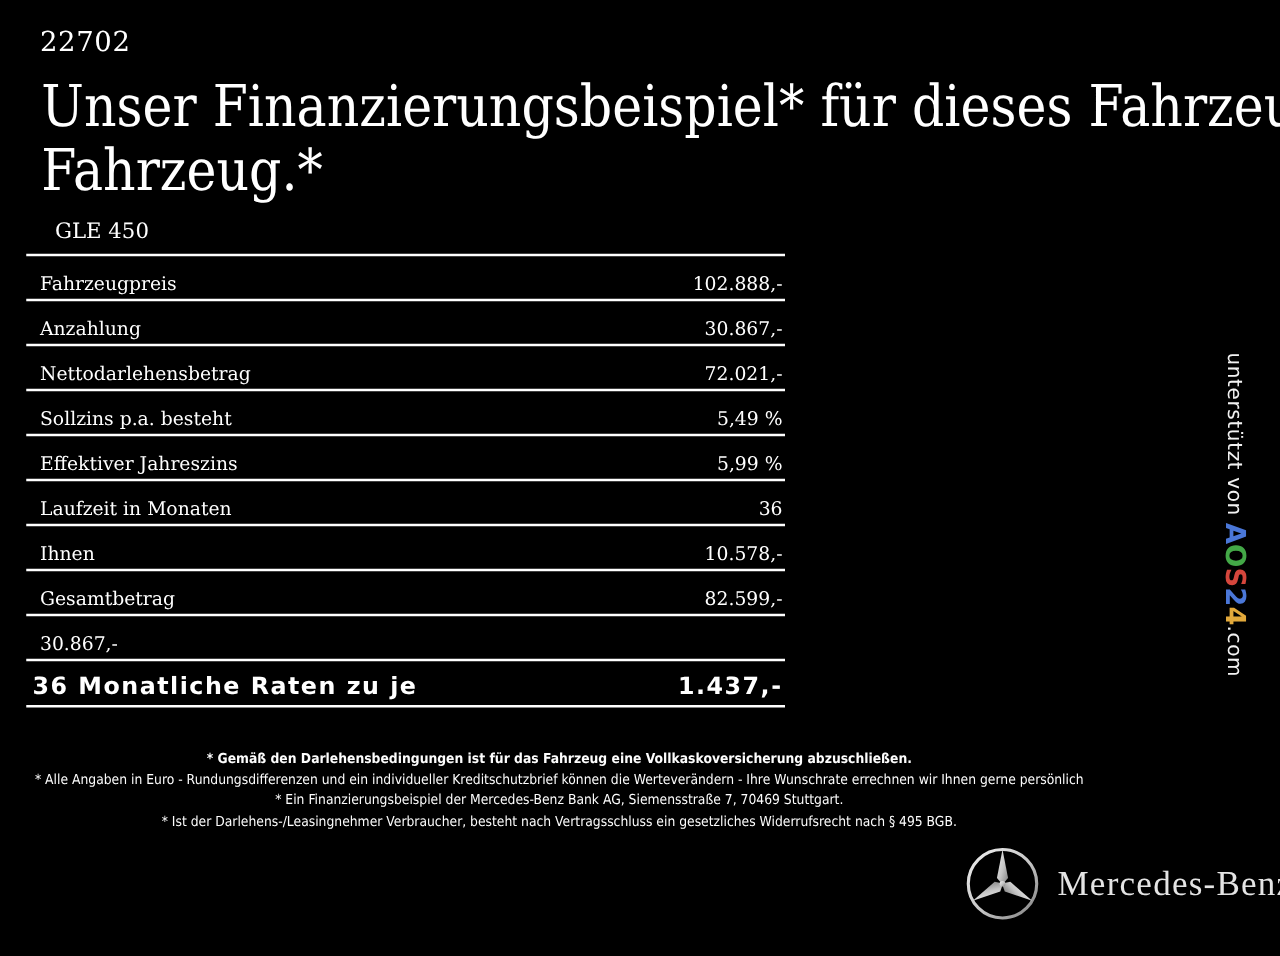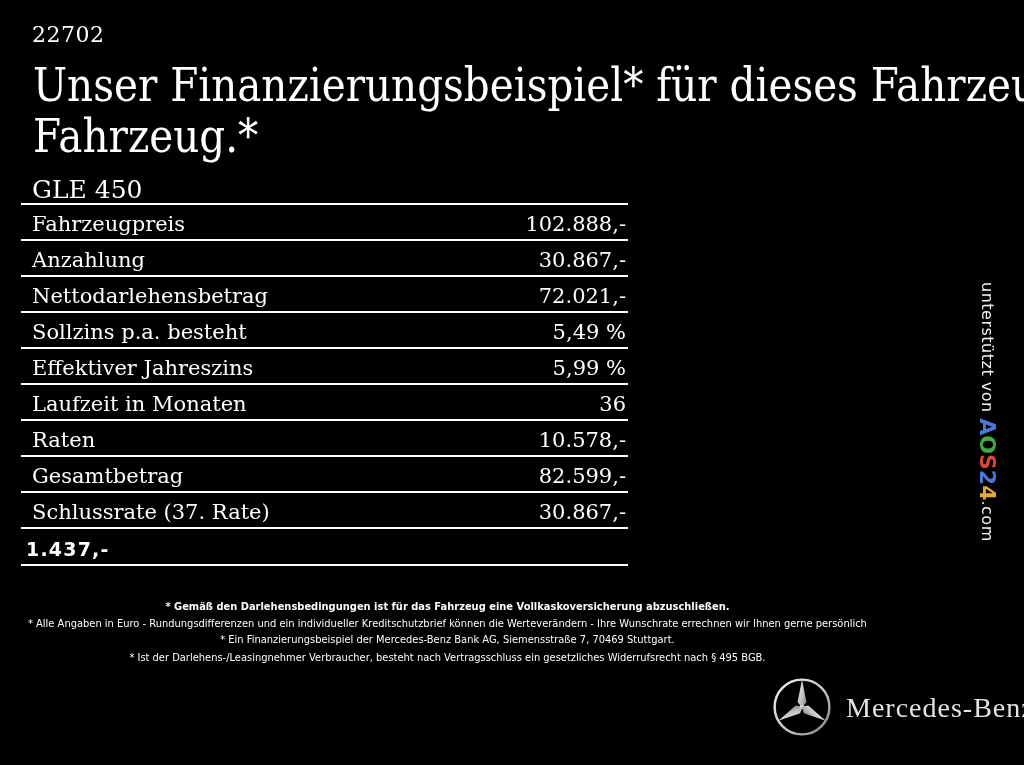--- a/index.html
+++ b/index.html
@@ -21,37 +21,37 @@
     overflow: hidden;
     font-size: 46px; line-height: 51px;
     font-weight: normal;
   }
   .title-line {
     white-space: nowrap;
     transform: scaleX(0.88);
     transform-origin: 0 0;
   }
   .model {
-    position: absolute; left: 32px; top: 175px;
-    font-size: 25px;
+    position: absolute; left: 44px; top: 175px;
+    font-size: 17px;
   }
   .ftable {
     position: absolute; left: 21px; top: 203px;
     width: 607px;
     border-bottom: 2px solid #ffffff;
   }
   .frow {
     display: flex;
     justify-content: space-between;
     align-items: flex-end;
     border-top: 2px solid #ffffff;
     height: 31px;
     box-sizing: content-box;
     padding: 0 2px 3px 11px;
-    font-size: 21px;
+    font-size: 15px;
   }
   .frow .lbl { white-space: nowrap; }
   .frow .val { white-space: nowrap; text-align: right; }
   .frow.highlight {
     font-family: "DejaVu Sans", sans-serif;
     font-weight: bold;
     font-size: 19px;
     letter-spacing: 1.2px;
     padding-left: 5px;
     padding-bottom: 4px;
@@ -131,32 +131,32 @@
     </div>
     <div class="frow">
       <span class="lbl">Effektiver Jahreszins</span>
       <span class="val">5,99 %</span>
     </div>
     <div class="frow">
       <span class="lbl">Laufzeit in Monaten</span>
       <span class="val">36</span>
     </div>
     <div class="frow">
-      <span class="lbl">Raten</span>
+      <span class="lbl">Ihnen</span>
       <span class="val">10.578,-</span>
     </div>
     <div class="frow">
       <span class="lbl">Gesamtbetrag</span>
       <span class="val">82.599,-</span>
     </div>
     <div class="frow">
-      <span class="lbl">Schlussrate (37. Rate)</span>
       <span class="val">30.867,-</span>
     </div>
     <div class="frow highlight">
+      <span class="lbl">36 Monatliche Raten zu je</span>
       <span class="val">1.437,-</span>
     </div>
   </div>
 
 <div class="footnotes" id="footnotes">
     <div class="fnote bold">* Gemäß den Darlehensbedingungen ist für das Fahrzeug eine Vollkaskoversicherung abzuschließen.</div>
     <div class="fnote">* Alle Angaben in Euro - Rundungsdifferenzen und ein individueller Kreditschutzbrief können die Werteverändern - Ihre Wunschrate errechnen wir Ihnen gerne persönlich</div>
     <div class="fnote">* Ein Finanzierungsbeispiel der Mercedes-Benz Bank AG, Siemensstraße 7, 70469 Stuttgart.</div>
     <div class="fnote">* Ist der Darlehens-/Leasingnehmer Verbraucher, besteht nach Vertragsschluss ein gesetzliches Widerrufsrecht nach § 495 BGB.</div>
   </div>

